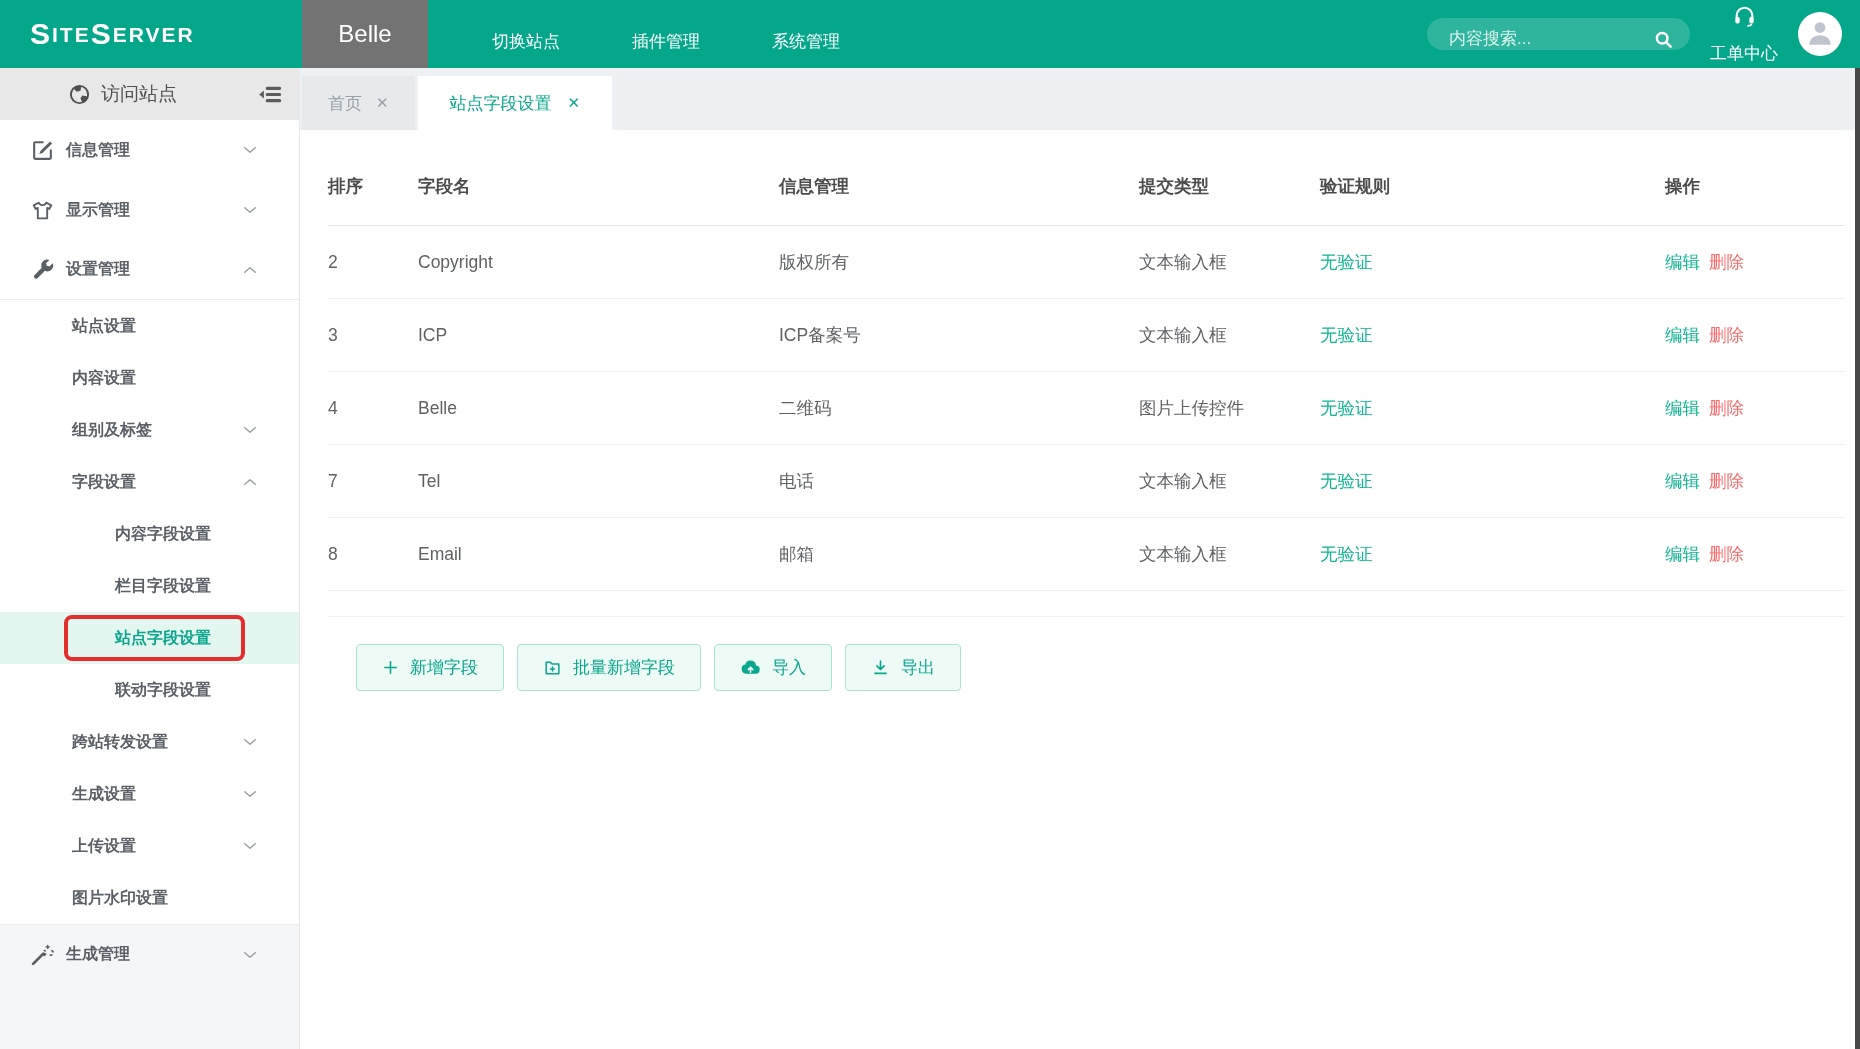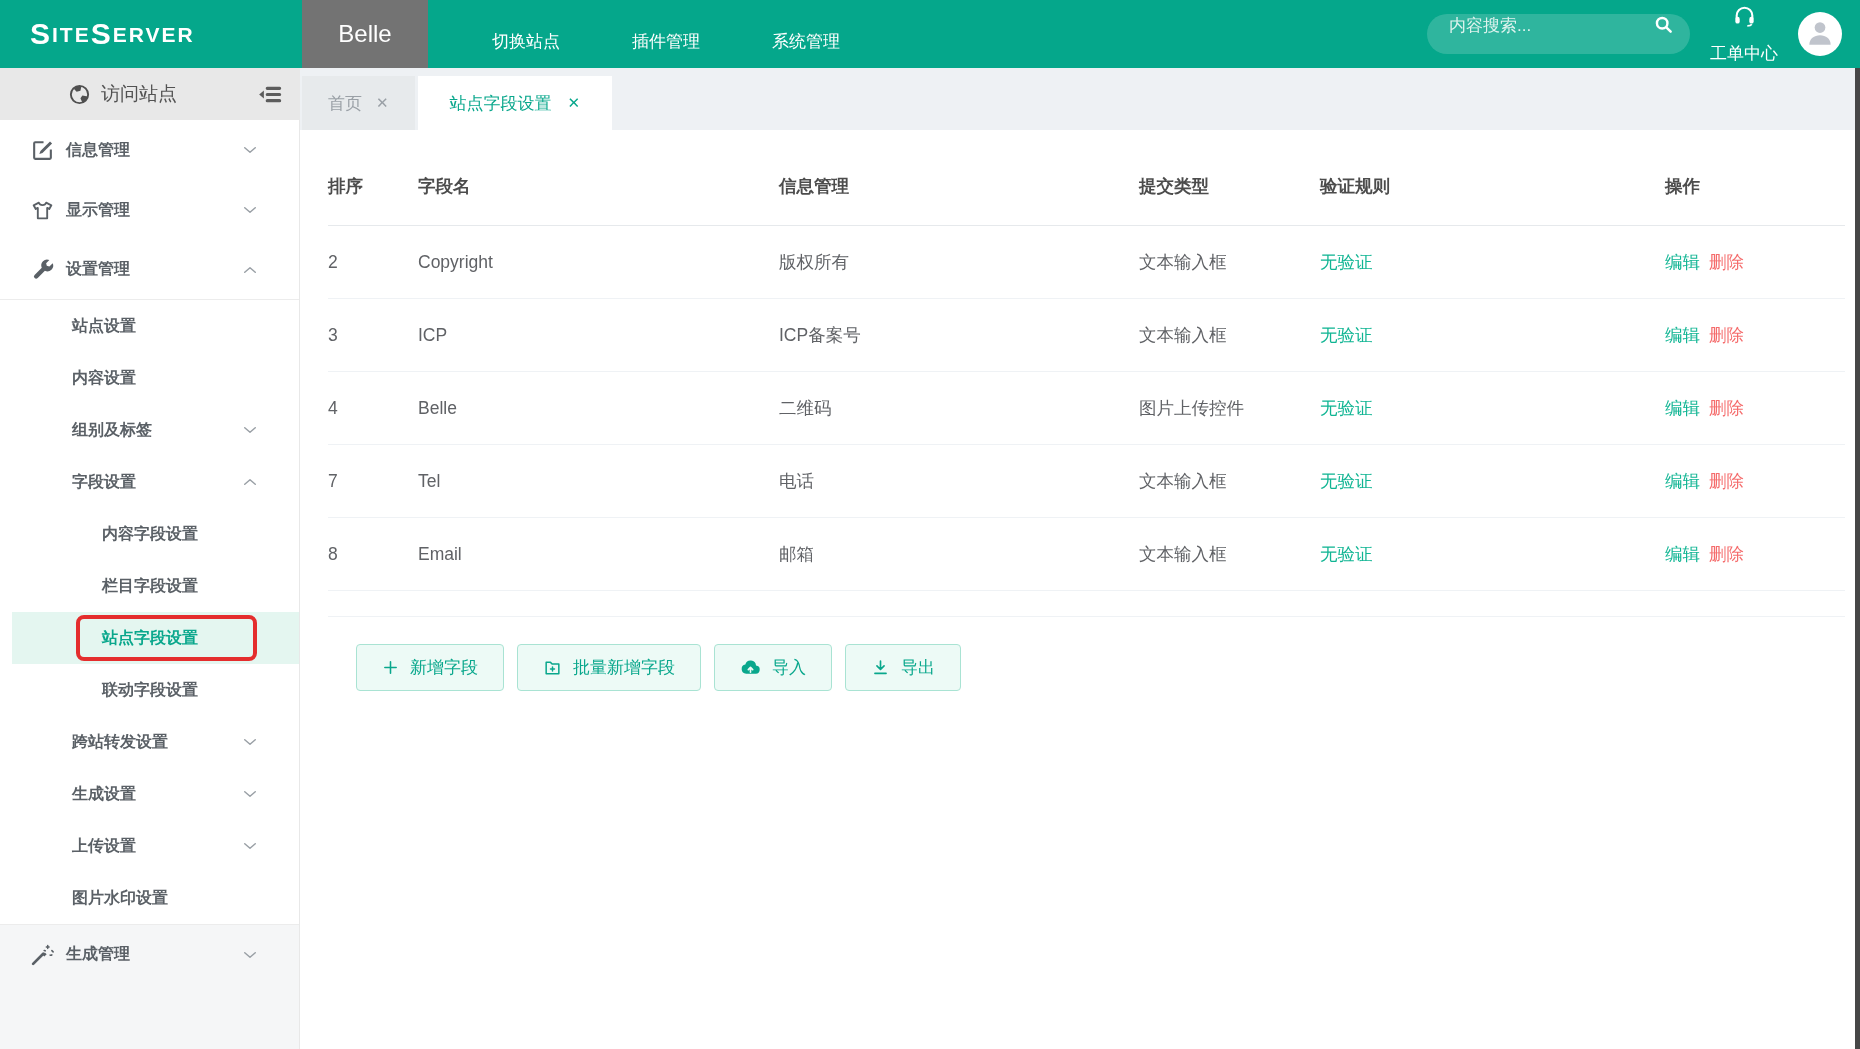--- a/index.html
+++ b/index.html
@@ -8,36 +8,36 @@
 
   
   .topbar { position:absolute; left:0; top:0; width:1860px; height:68px; background:#05a78b; }
   .logo { position:absolute; left:30px; top:0; height:68px; display:flex; align-items:center; color:#fff; font-weight:700; letter-spacing:2px; }
   .logo .l1 { font-size:30px; line-height:1; }
   .logo .l2 { font-size:21px; line-height:1; }
   .site-tab { position:absolute; left:302px; top:0; width:126px; height:68px; background:#737373; color:#fff; font-size:24px; display:flex; align-items:center; justify-content:center; }
   .topnav { position:absolute; left:456px; top:0; height:83px; display:flex; align-items:center; }
   .nav-item { width:140px; text-align:center; color:#fff; font-size:17px; cursor:pointer; }
   .top-right { position:absolute; right:18px; top:0; height:68px; display:flex; align-items:center; gap:20px; }
-  .search-pill { width:263px; height:40px; border-radius:20px; background:rgba(255,255,255,0.17); display:flex; align-items:flex-start; padding:0 16px 0 22px; color:#fff; }
+  .search-pill { width:263px; height:32px; border-radius:20px; background:rgba(255,255,255,0.17); display:flex; align-items:flex-end; padding:0 16px 0 22px; color:#fff; }
   .search-ph { flex:1; font-size:17px; color:#dff3ee; }
   .search-ic { color:#fff; display:flex; }
   .ticket { display:flex; align-items:center; gap:9px; color:#fff; font-size:17px; cursor:pointer;flex-direction:column; }
   .avatar { width:44px; height:44px; border-radius:50%; background:#fff; color:#c0c4cc; display:flex; align-items:center; justify-content:center; overflow:hidden; cursor:pointer; }
 
   
   .sidebar { position:absolute; left:0; top:68px; width:300px; bottom:0; background:#fff; border-right:1px solid #e8e8e8; display:flex; flex-direction:column; }
   .side-head { height:52px; background:#e8e8e8; display:flex; align-items:center; flex:none; }
   .visit { margin-left:68px; display:flex; align-items:center; gap:10px; font-size:19px; color:#525252; cursor:pointer; }
   .visit .ic { display:flex; color:#4f4f4f; }
   .fold { margin-left:auto; margin-right:16px; color:#5c5c5c; display:flex; cursor:pointer; }
   .menu-item { position:relative; display:flex; align-items:center; color:#5a6066; font-size:16px; cursor:pointer; flex:none;font-weight:bold; }
   .menu-item.lvl1 { height:60px; padding-left:30px; }
   .menu-item.lvl2 { height:52px; padding-left:64px;margin-left:8px; }
-  .menu-item.lvl3 { height:52px; padding-left:90px;margin-left:12px; }
+  .menu-item.lvl3 { height:52px; padding-left:115px; }
   .mi-icon { display:flex; width:26px; margin-right:10px; color:#5a6066; }
   .chevron { position:absolute; right:40px; color:#9aa0a6; display:flex; }
   .menu-item.divider { border-bottom:1px solid #ececec; }
   .menu-item.active { color:#09a78c; background:#e4f6f0; }
   .annotation-box { position:absolute; left:64px; top:3px; bottom:3px; width:181px; border:4px solid #e42d2d; border-radius:8px; pointer-events:none; }
   .menu-item.muted { background:#f5f6f7; border-top:1px solid #ececec; }
   .side-bottom-fill { flex:1; background:#f5f6f7; }
 
   
   .tabstrip { position:absolute; left:300px; top:68px; right:0; height:62px; background:#eef1f4; display:flex; align-items:flex-end; padding-left:2px; }

